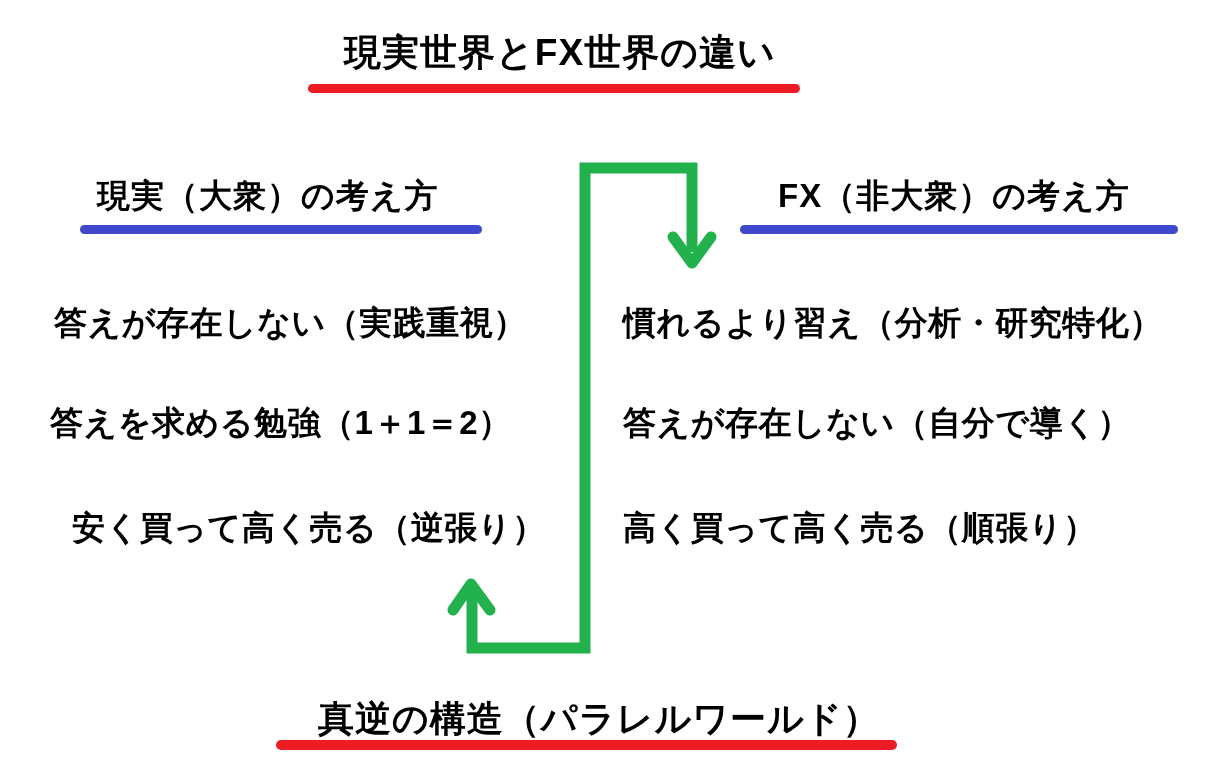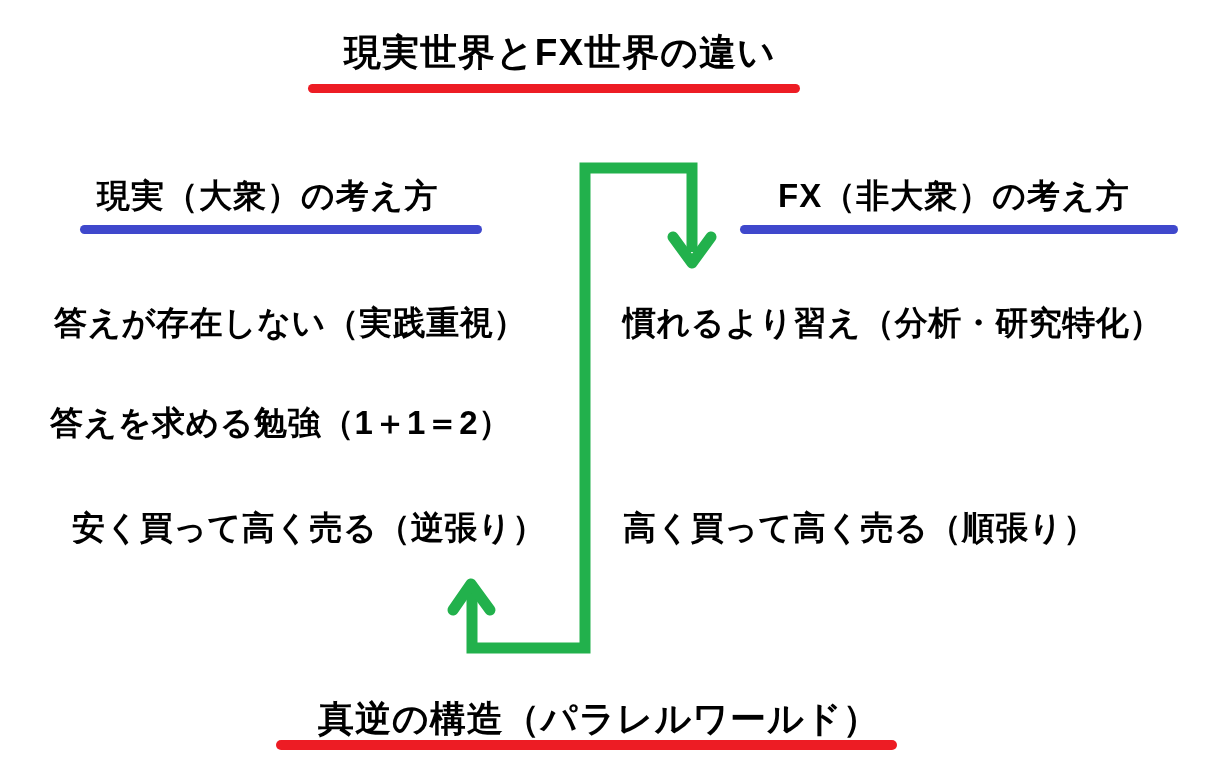--- a/index.html
+++ b/index.html
@@ -58,18 +58,19 @@
   <div class="bar bar-blue" style="left:80px; top:225px; width:402px; height:9px;"></div>
 
   <div class="txt header-txt" style="left:778px; top:179px;">FX（非大衆）の考え方</div>
   <div class="bar bar-blue" style="left:740px; top:225px; width:438px; height:9px;"></div>
 
   <div class="txt row-txt" style="left:54px; top:306px;">答えが存在しない（実践重視）</div>
   <div class="txt row-txt" style="left:50px; top:406px;">答えを求める勉強（1＋1＝2）</div>
   <div class="txt row-txt" style="left:52px; top:511px;margin-left:20px;">安く買って高く売る（逆張り）</div>
 
   <div class="txt row-txt" style="left:623px; top:306px;">慣れるより習え（分析・研究特化）</div>
+  <div class="txt row-txt" style="left:623px; top:406px;">答えが存在しない（自分で導く）</div>
   <div class="txt row-txt" style="left:623px; top:511px;">高く買って高く売る（順張り）</div>
 
   <div class="txt footer-txt" style="left:318px; top:701px;">真逆の構造（パラレルワールド）</div>
   <div class="bar bar-red" style="left:276px; top:740px; width:621px; height:10px;"></div>
 
 </div>
 
 </body></html>

